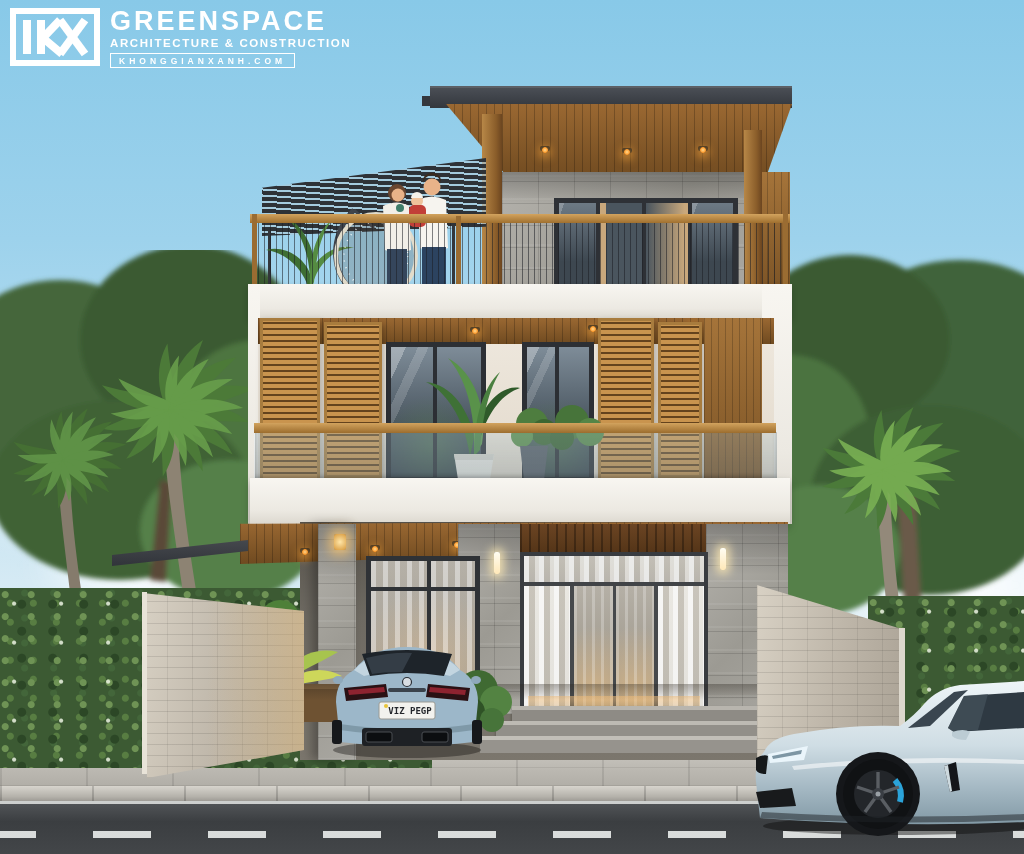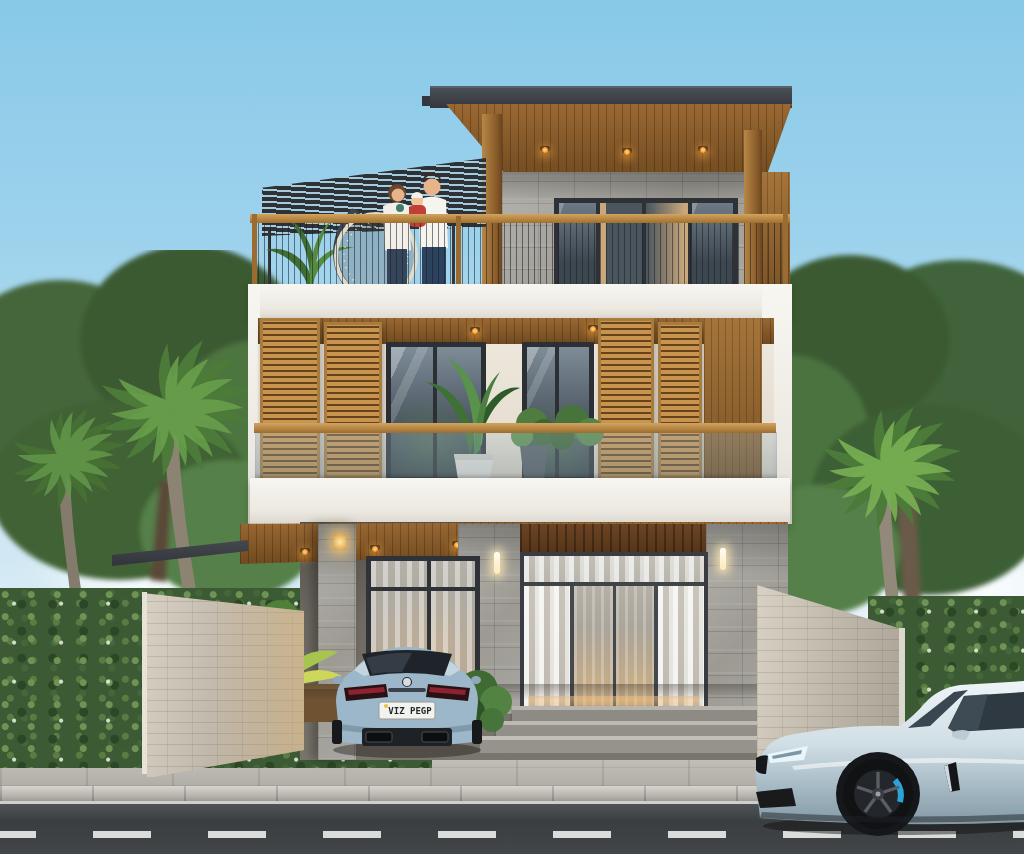--- a/index.html
+++ b/index.html
@@ -393,14 +393,32 @@
         <line x1="130" y1="124" x2="143" y2="142"></line>
           <line x1="130" y1="124" x2="117" y2="142"></line>
         <line x1="130" y1="124" x2="109" y2="117"></line>
       </g>
       <circle cx="130" cy="124" r="6" fill="#3a3e44"></circle>
         <circle cx="130" cy="124" r="2.5" fill="#9aa0a6"></circle>
     </g>
     <path d="M12 148 Q140 156 276 150 L276 144 Q150 150 14 142 Z" fill="rgba(30,34,38,.5)"></path>
   </svg>
 
+  <div class="logo">
+    <svg class="logo-mark" viewBox="0 0 90 58" role="img" aria-label="KX">
+      <rect x="3" y="3" width="84" height="52" fill="none" stroke="#fff" stroke-width="6"></rect>
+      <g stroke="#fff" stroke-width="8" fill="none">
+        <line x1="17" y1="12" x2="17" y2="46"></line>
+        <line x1="31" y1="12" x2="31" y2="46"></line>
+        <line x1="31" y1="32" x2="50" y2="12"></line>
+        <line x1="33" y1="30" x2="52" y2="46"></line>
+        <line x1="50" y1="12" x2="75" y2="46"></line>
+        <line x1="75" y1="12" x2="50" y2="46"></line>
+      </g>
+    </svg>
+    <div>
+      <div class="logo-name">GREENSPACE</div>
+      <div class="logo-tag">ARCHITECTURE &amp; CONSTRUCTION</div>
+      <div class="logo-web">KHONGGIANXANH.COM</div>
+    </div>
+  </div>
 
 </div>
 
 </body></html>

